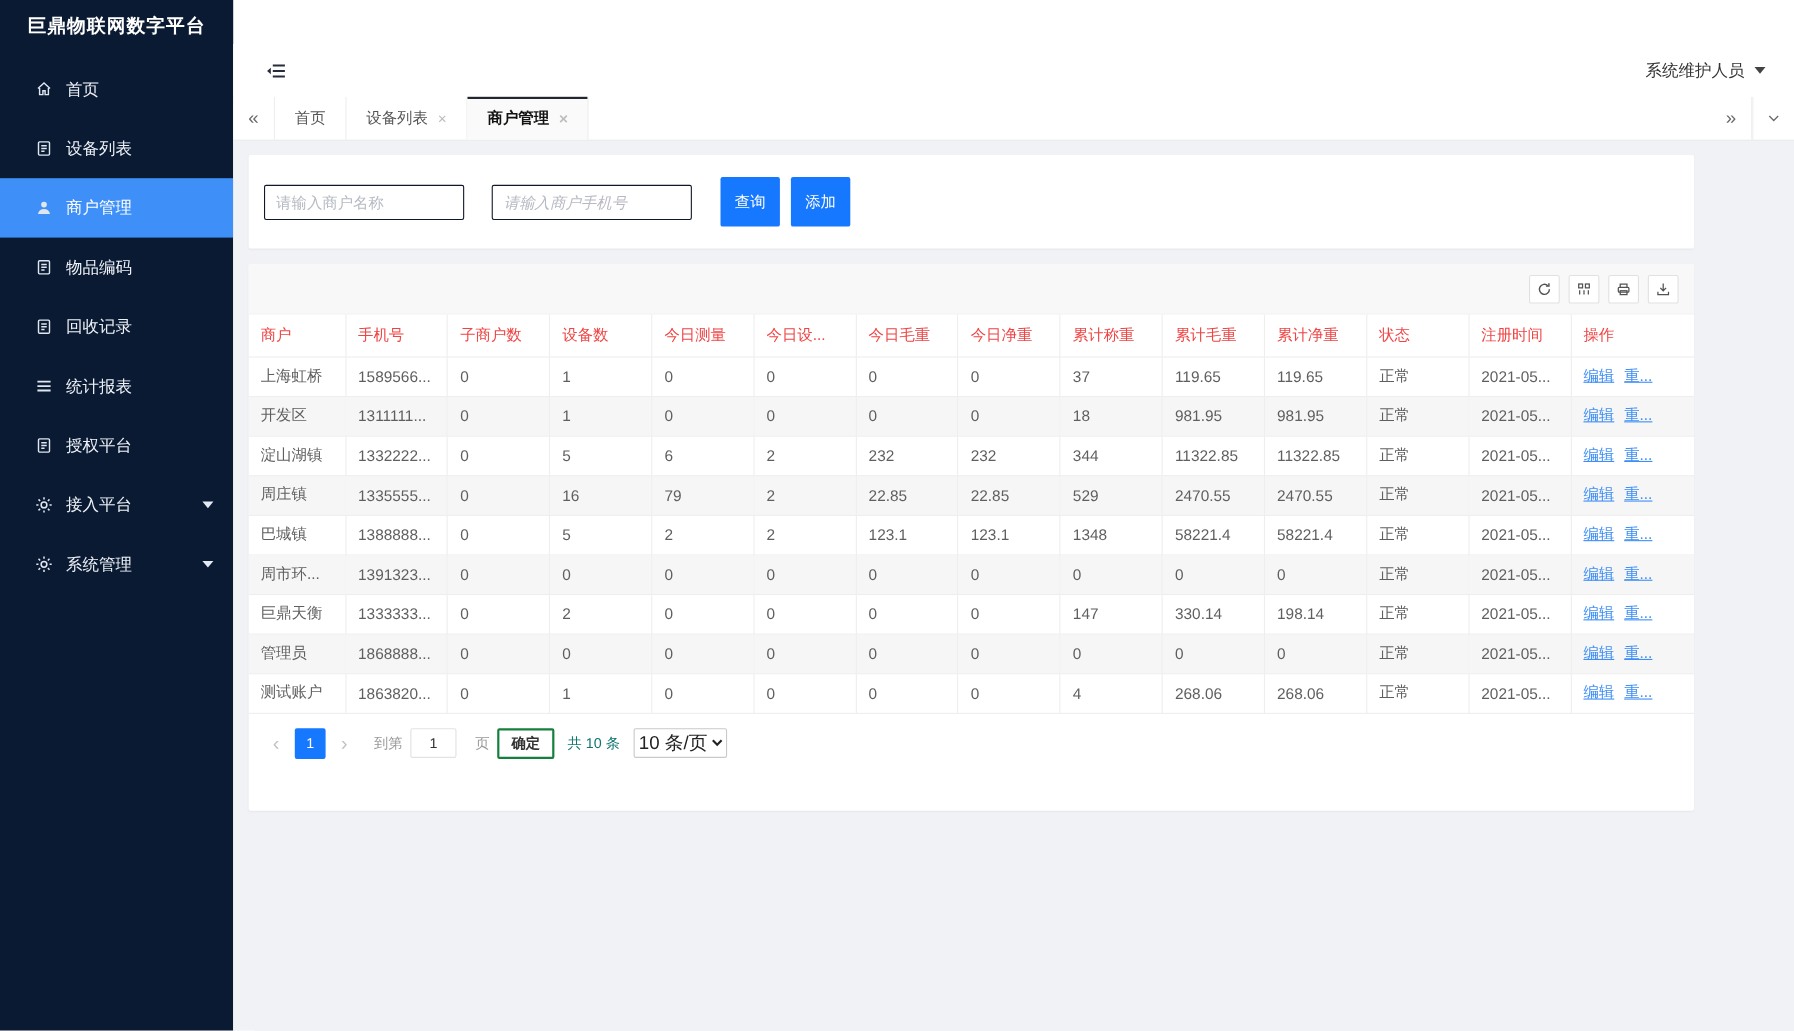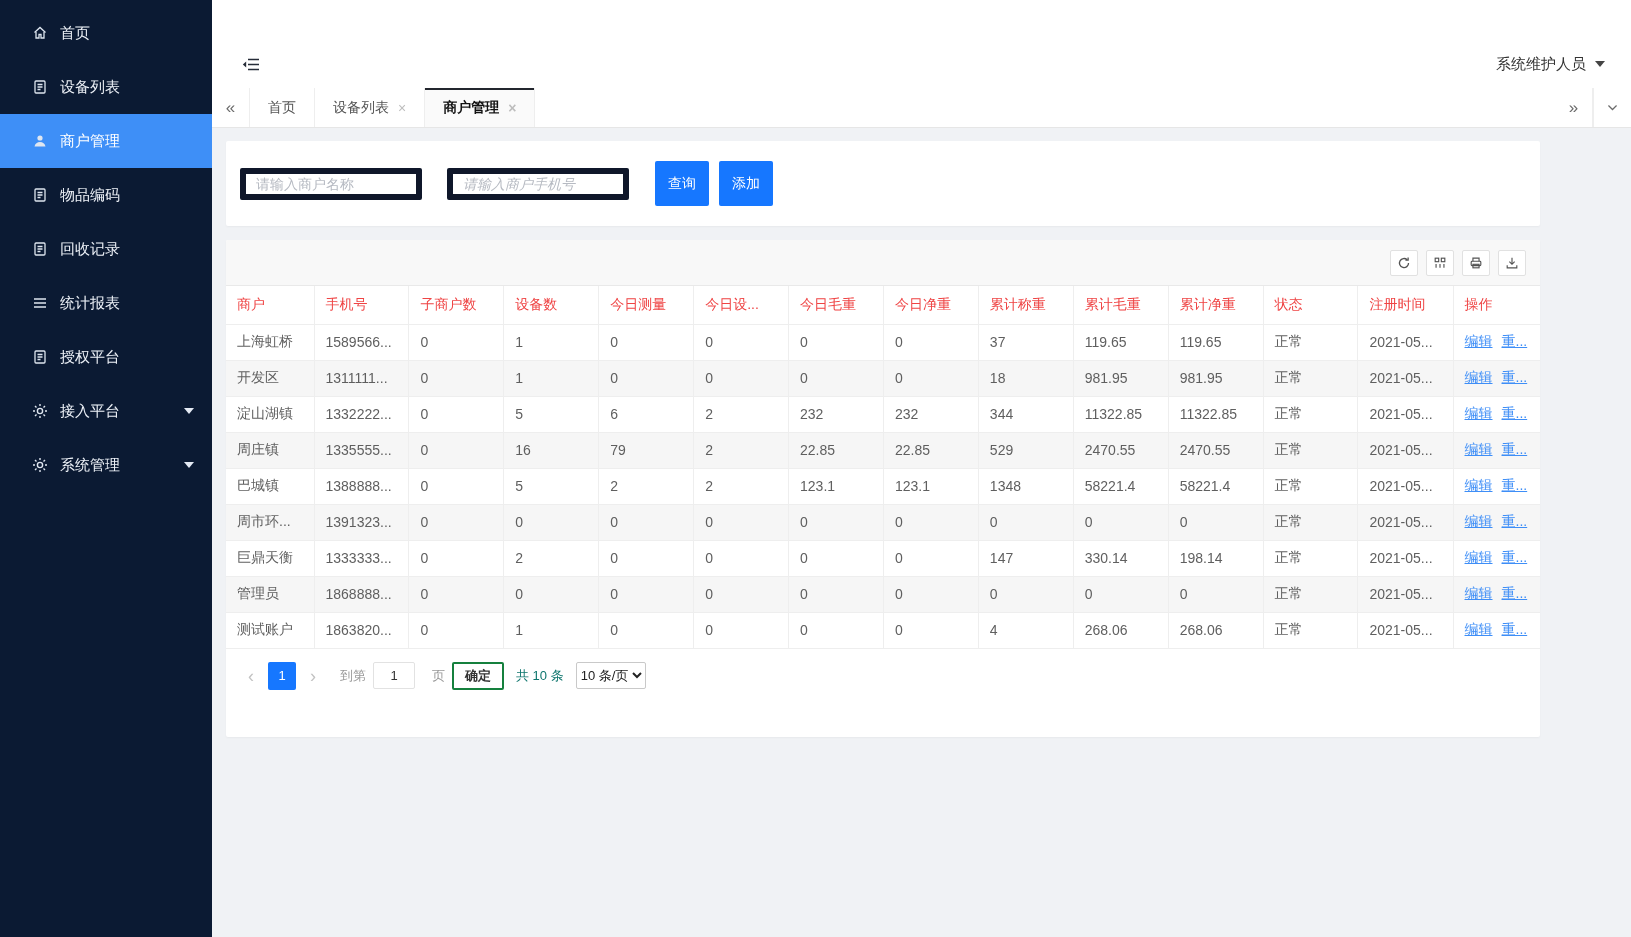--- a/index.html
+++ b/index.html
@@ -31,53 +31,54 @@
   .tab { display:flex; align-items:center; gap:9px; padding:0 18px; border-right:1px solid #eee; cursor:pointer; position:relative; white-space:nowrap; }
   .tab .close { color:#bdbdbd; font-size:14px; line-height:1; }
   .tab.active { background:#fafafa; color:#121212; font-weight:bold; }
   .tab.active::before { content:""; position:absolute; left:0; right:0; top:0; height:2px; background:#23262e; }
   .tab-spacer { flex:1; }
   .chev-svg { width:13px; height:13px; color:#6b6b6b; }
   
   .content { flex:1; background:var(--content-bg,#f0f2f5); padding:13px 14px; overflow:hidden; }
   .panel { width:1314px; background:#fff; border-radius:2px; box-shadow:0 1px 2px rgba(0,0,0,.04); }
   .search-panel { padding:20px 14px; display:flex; align-items:center; }
-  .text-input { width:182px; height:32px; border:6px solid #0f172a; border-radius:2px; padding:0 10px; font-size:14px; color:#333; outline:none; background:#fff; }
+  .text-input { width:182px; height:32px; border:1px solid #0f172a; border-radius:2px; padding:0 10px; font-size:14px; color:#333; outline:none; background:#fff; }
   .text-input::placeholder { color:#b6bac2; }
   .text-input.phone { margin-left:25px;font-style:italic; }
   .btn { height:45px; padding:0 13px; background:var(--accent,#1677ff); color:#fff; border:none; border-radius:2px; font-size:14px; cursor:pointer; }
   .btn.query { margin-left:26px; }
   .btn.add { margin-left:10px; }
   
   .table-panel { margin-top:14px; min-height:497px; padding-bottom:2px; }
   .table-toolbar { height:46px; background:#f8f8f8; border-bottom:1px solid #e9e9e9; border-radius:2px 2px 0 0; display:flex; align-items:center; justify-content:flex-end; gap:8px; padding:0 14px; }
   .tool-btn { width:28px; height:26px; background:#fff; border:1px solid #e1e1e1; border-radius:2px; display:flex; align-items:center; justify-content:center; color:#525252; cursor:pointer; }
   .tool-btn svg { width:14px; height:14px; }
   table { width:100%; border-collapse:collapse; table-layout:fixed; font-size:14px; color:#5f5f5f; }
   th, td { border:1px solid #eeeeee; height:36px; padding:0 11px; text-align:left; font-weight:normal; white-space:nowrap; overflow:hidden; }
   th { color:#ef4444; height:38px; background:#fff; }
   th:first-child, td:first-child { border-left:none; width:88px; }
-  th:last-child, td:last-child { border-right:none; width:87px; }
+  th:last-child, td:last-child { border-right:none; width:112px; }
   thead th { border-top:none; }
   tbody tr:nth-child(even) { background:#f6f6f6; }
   .op-link { color:var(--link,#3e8ef7); text-decoration:underline; cursor:pointer; margin-right:9px; }
   
   .pagination { display:flex; align-items:center; gap:7px; padding:13px 15px; font-size:13px; color:#666; }
   .page-arrow { color:#c2c2c2; font-size:18px; line-height:1; padding:0 7px; cursor:pointer; }
   .page-current { min-width:28px; height:28px; background:var(--accent,#1677ff); color:#fff; display:flex; align-items:center; justify-content:center; border-radius:2px; cursor:pointer; }
   .goto-label { margin-left:10px; color:#999; }
   .goto-input { width:42px; height:27px; border:1px solid #e2e2e2; border-radius:2px; text-align:center; font-size:13px; color:#333; outline:none; }
   .confirm-btn { height:28px; padding:0 11px; background:#fff; border:2px solid #15803d; border-radius:2px; font-size:13px; font-weight:bold; color:#333; cursor:pointer; }
   .total-label { margin:0 5px; color:#0f766e; }
-  .page-size-select { height:27px; border:1px solid #c9c9c9; border-radius:2px; background:#fff; font-size:13px; color:#222; outline:none; font-family:inherit; }
+  .page-size-select { height:27px; border:1px solid #c9c9c9; border-radius:2px; background:#fff; font-size:17px; color:#222; outline:none; font-family:inherit; }
 </style>
 </head>
 <body>
 
 <aside class="sidebar">
+  <div class="sidebar-title">巨鼎物联网数字平台</div>
   <ul class="menu">
     <li class="menu-item">
       <span class="mi-icon">
         <svg viewBox="0 0 16 16" fill="none" stroke="currentColor" stroke-width="1.3">
             <path d="M2.5 7.5 8 2.5l5.5 5"></path>
             <path d="M4 7v6h3v-3.5h2V13h3V7"></path>
           </svg>
       </span>
       <span>首页</span>
     </li>

